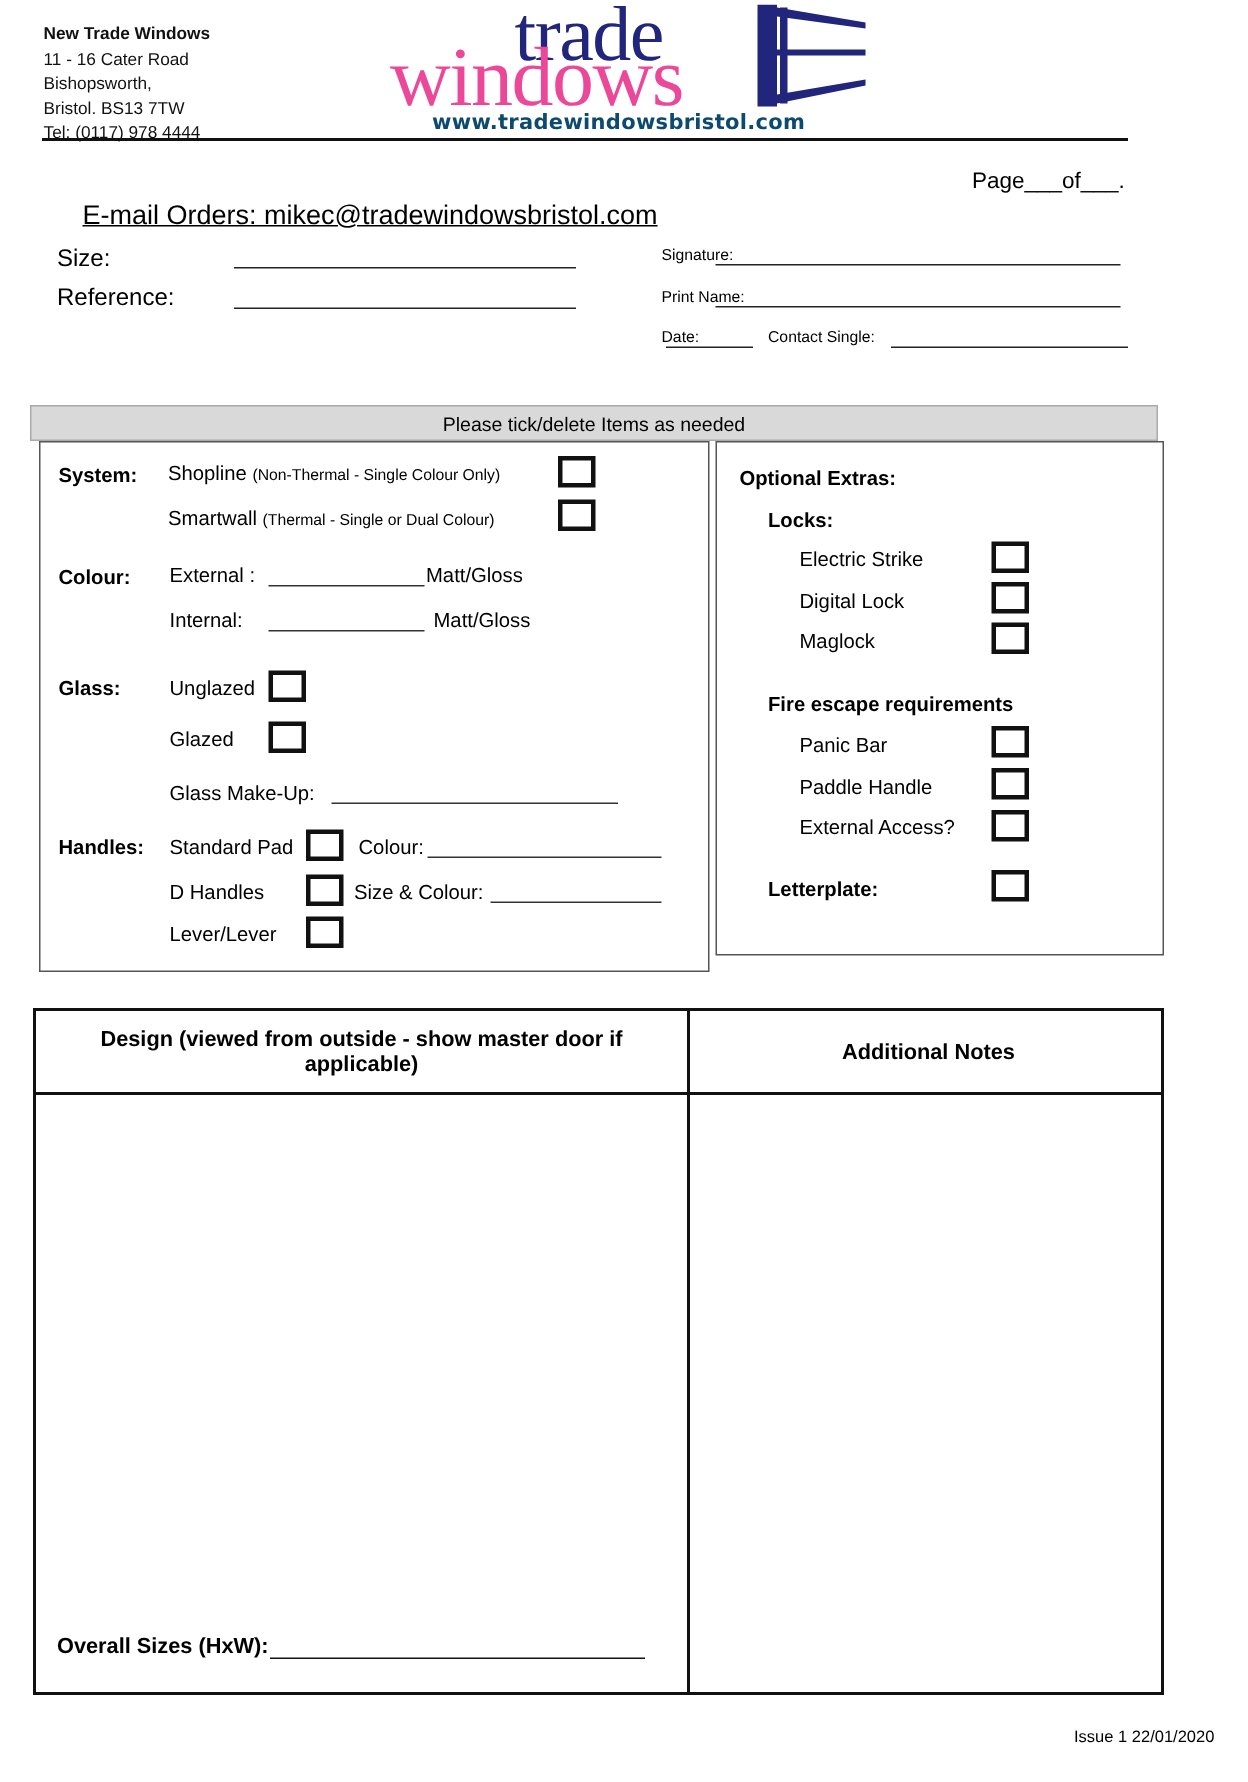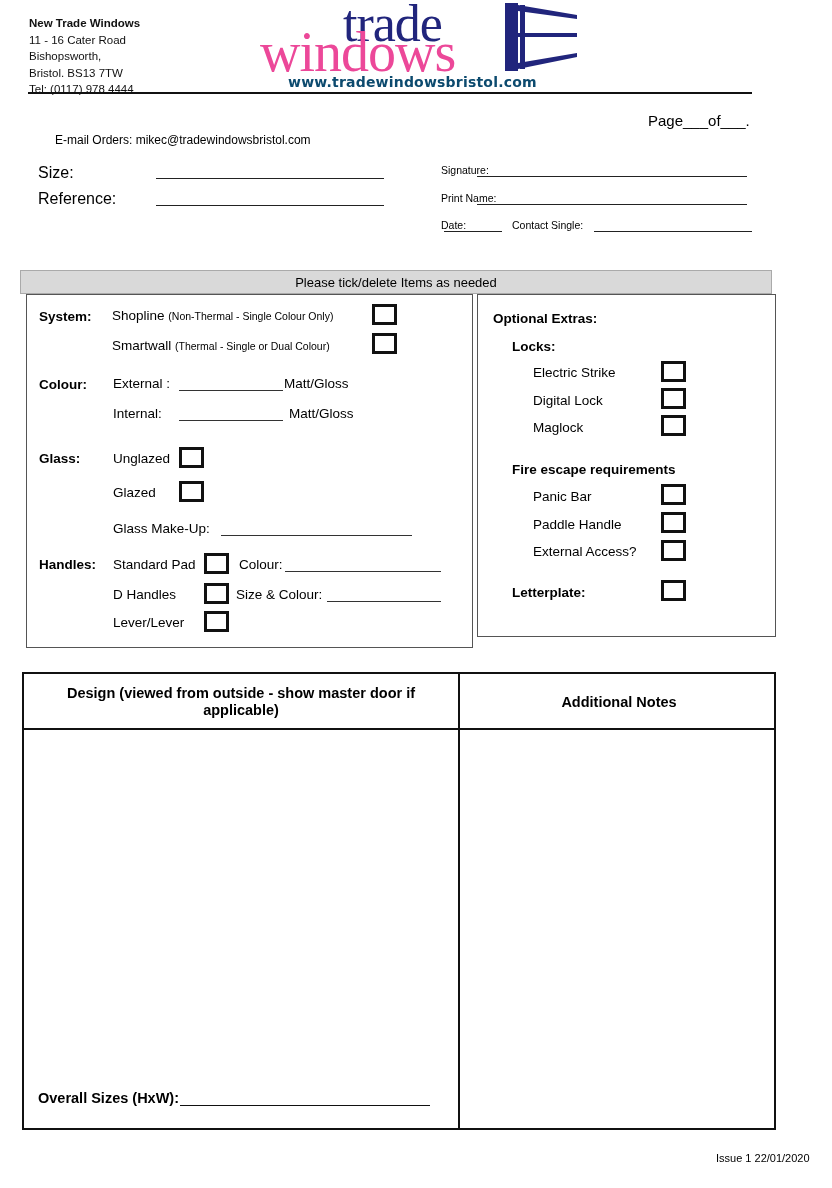--- a/index.html
+++ b/index.html
@@ -88,21 +88,22 @@
     left: 47px;
     top: 108px;
     font-size: 22px;
     font-weight: bold;
     letter-spacing: 0.2px;
   }
   .email-line {
     position: absolute;
     left: 55px;
     top: 133px;
-    font-size: 12px;
+    font-size: 18px;
+    text-decoration: underline;
   }
   .page-of {
     position: absolute;
     left: 648px;
     top: 112px;
     font-size: 15px;
   }
 
   
   .name-label {

